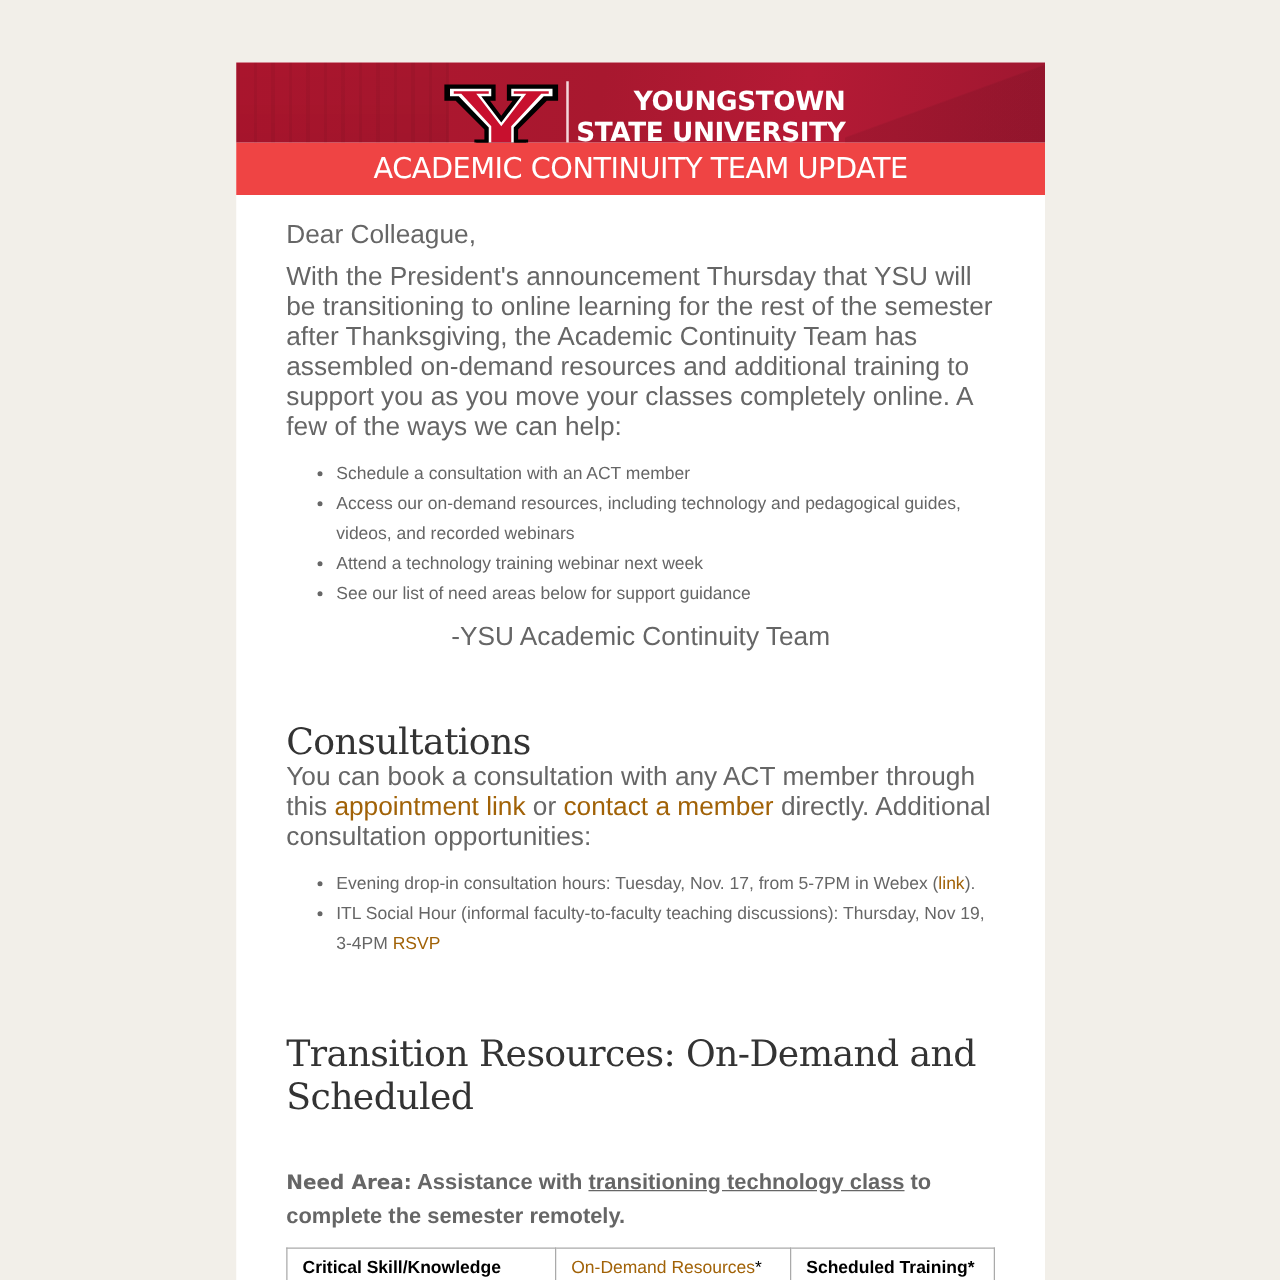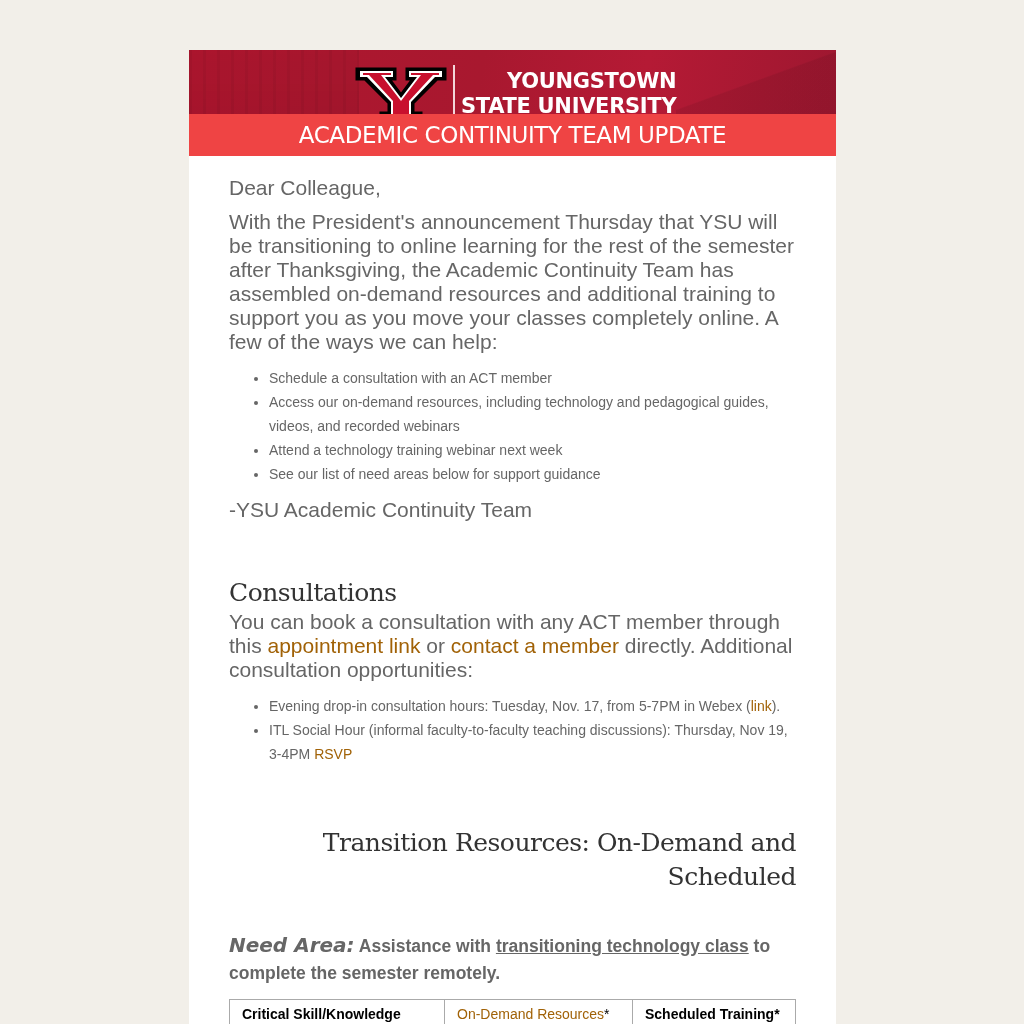--- a/index.html
+++ b/index.html
@@ -42,33 +42,33 @@
   .titlebar {
     height: 42px; background: #ef4444; color: #ffffff;
     text-align: center; font-size: 23px; line-height: 42px;
     font-family: "DejaVu Sans", sans-serif; letter-spacing: -0.4px;
   }
   .content { padding: 20px 40px 0 40px; color: #666666; }
   .content p { margin: 0; font-size: 21px; line-height: 24px; }
   .greet { margin-bottom: 10px !important; }
   ul.bullets { margin: 12px 0 0 0; padding-left: 40px; }
   ul.bullets li { font-size: 14px; line-height: 24px; color: #666666; }
-  .sign { text-align: left; margin-top: 12px !important; }
+  .sign { text-align: center; margin-top: 12px !important; }
   h2.sec {
     font-family: "DejaVu Serif", serif; font-weight: normal; color: #333333;
-    font-size: 25px; margin: 0; line-height: 34px; letter-spacing: -0.5px;
+    font-size: 29px; margin: 0; line-height: 34px; letter-spacing: -0.5px;
   }
   .sec-consult { margin-top: 54px !important; }
-  .sec-transition { margin-top: 60px !important; text-align: right; }
+  .sec-transition { margin-top: 60px !important; }
   a.lnk { color: #a16207; text-decoration: none; }
   .need {
     margin-top: 38px !important; font-weight: bold; font-size: 17.5px !important;
     line-height: 27px !important; color: #666666;
   }
-  .need .lbl { font-family: "DejaVu Sans", sans-serif; font-size: 20px; font-style: italic; }
+  .need .lbl { font-family: "DejaVu Sans", sans-serif; font-size: 16px; }
   .need u { text-decoration: underline; }
   table.res {
     margin-top: 12px; width: 567px; border-collapse: collapse;
     font-size: 14px; line-height: 21px;
   }
   table.res td {
     border: 1px solid #aaaaaa; vertical-align: top; padding: 4px 12px 4px 12px;
   }
   .hdr-bold { font-weight: bold; color: #000000; }
   .hdr-link { color: #a4243b; }

